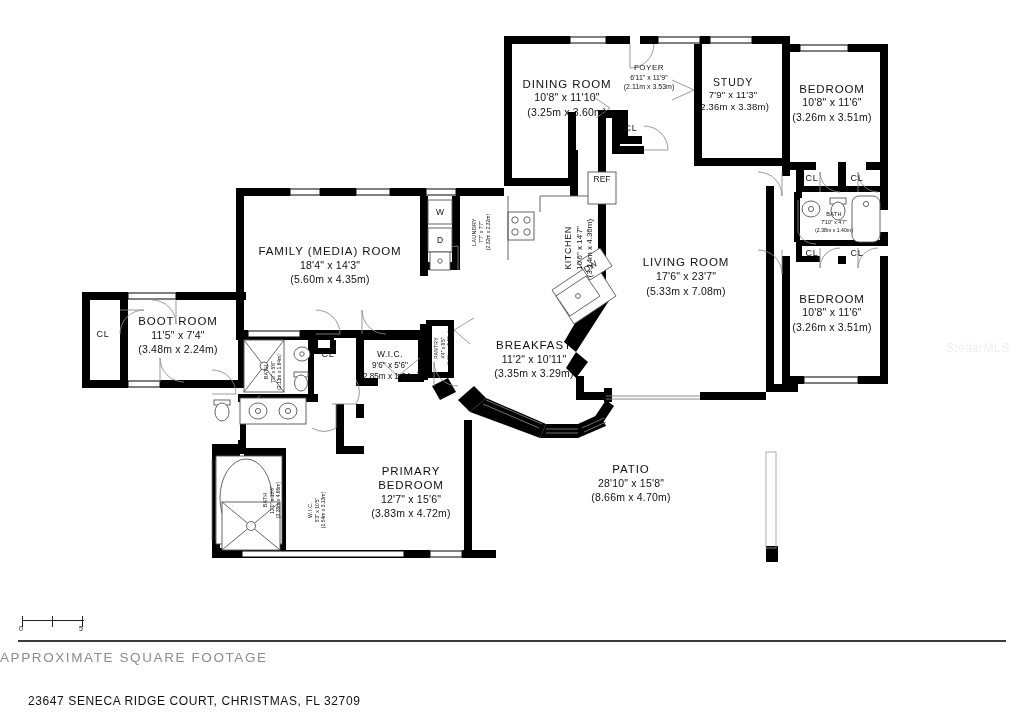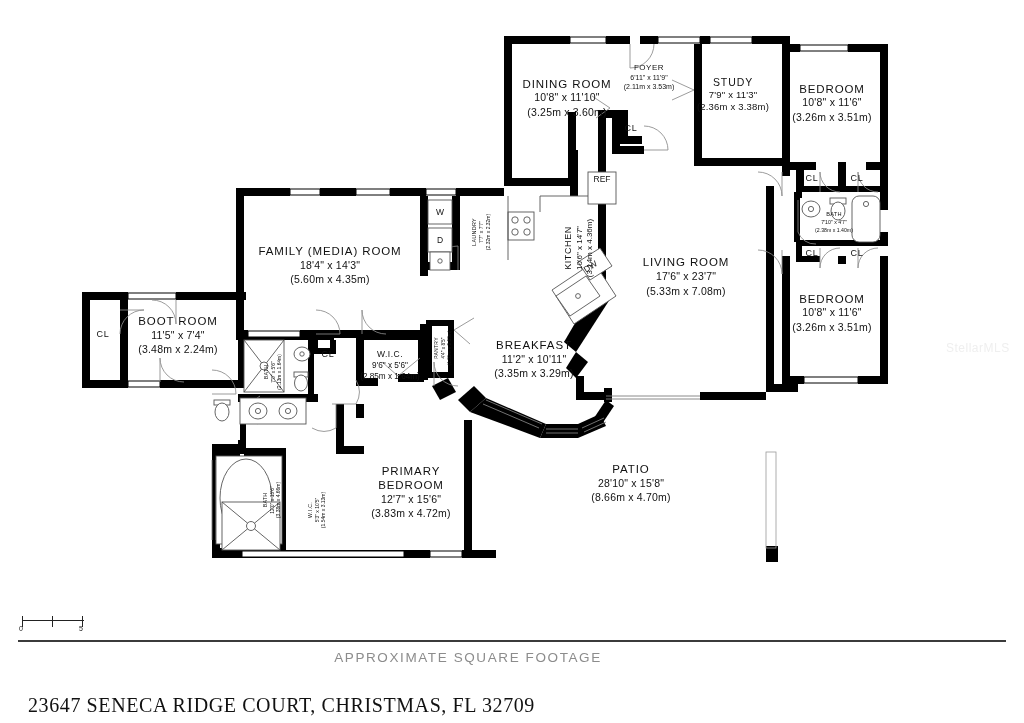--- a/index.html
+++ b/index.html
@@ -22,24 +22,24 @@
   .fixline{fill:none;stroke:#555;stroke-width:.9;}
   .swing{fill:none;stroke:#8a8a8a;stroke-width:.85;}
   .win{fill:#fff;stroke:#000;stroke-width:1;}
   #watermark{position:absolute;left:946px;top:341px;font-size:12px;letter-spacing:.5px;
     color:#efefef;font-family:"Liberation Sans",sans-serif;user-select:none;}
   #scalebar{position:absolute;left:18px;top:616px;width:70px;}
   #scalebar .sline{position:absolute;left:4px;top:4px;width:62px;height:3px;border-top:1.4px solid #222;}
   #scalebar .tick{position:absolute;top:0;width:1.2px;height:11px;background:#222;}
   #scalebar .lbl{position:absolute;top:9px;font-size:7px;color:#222;font-family:"Liberation Sans",sans-serif;}
   #rule{position:absolute;left:18px;top:640px;width:988px;height:0;border-top:2.2px solid #3b3b3b;}
-  #disc{position:absolute;left:0;top:645px;width:936px;text-align:center;color:#8c8c8c;
+  #disc{position:absolute;left:0;top:645px;width:936px;text-align:left;color:#8c8c8c;
     font-size:13.5px;letter-spacing:1.6px;line-height:25px;font-family:"Liberation Sans",sans-serif;}
-  #addr{position:absolute;left:28px;top:694px;font-size:20px;letter-spacing:.6px;color:#111;
-    font-family:Liberation Serif, serif;}
+  #addr{position:absolute;left:28px;top:694px;font-size:12px;letter-spacing:.6px;color:#111;
+    font-family:Liberation Sans, sans-serif;}
 </style>
 </head>
 <body>
 
 <div id="page">
 
   <svg id="plan" width="1024" height="610" viewBox="0 0 1024 610">
 
     <g>
 

